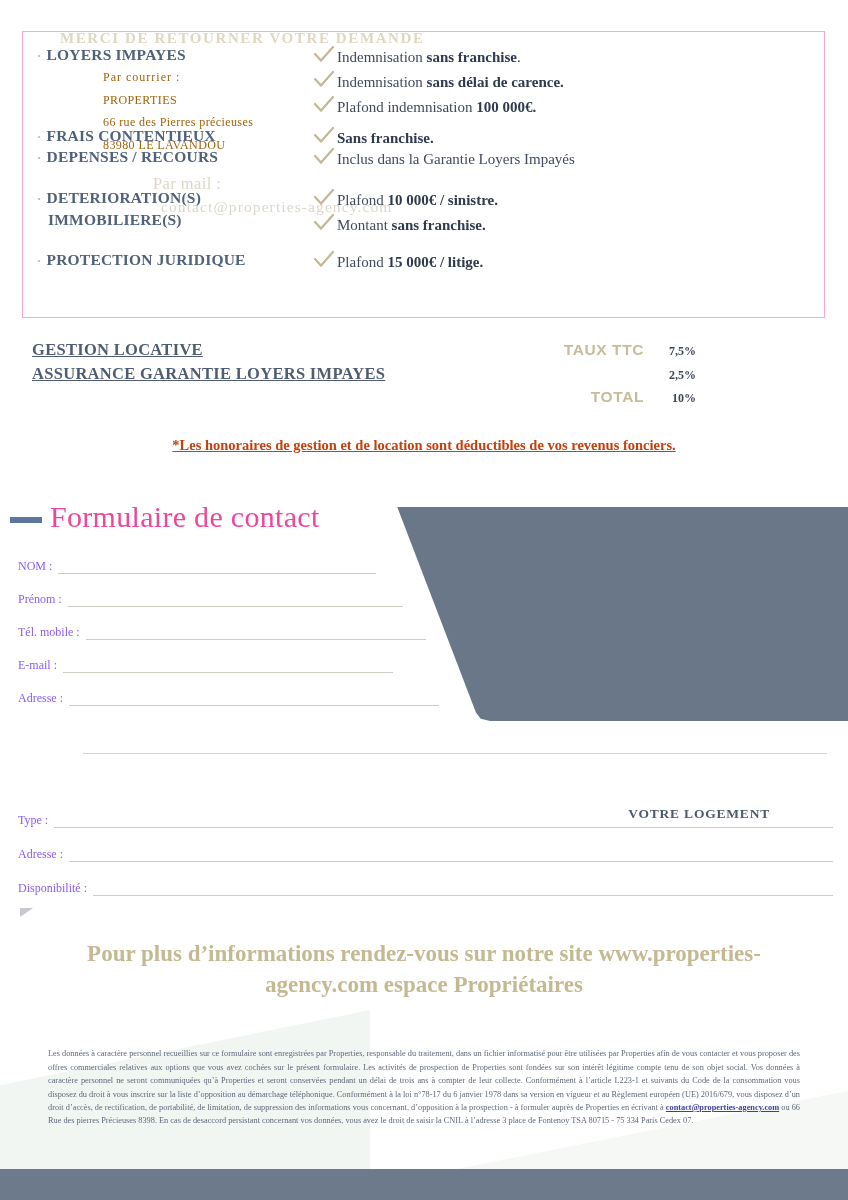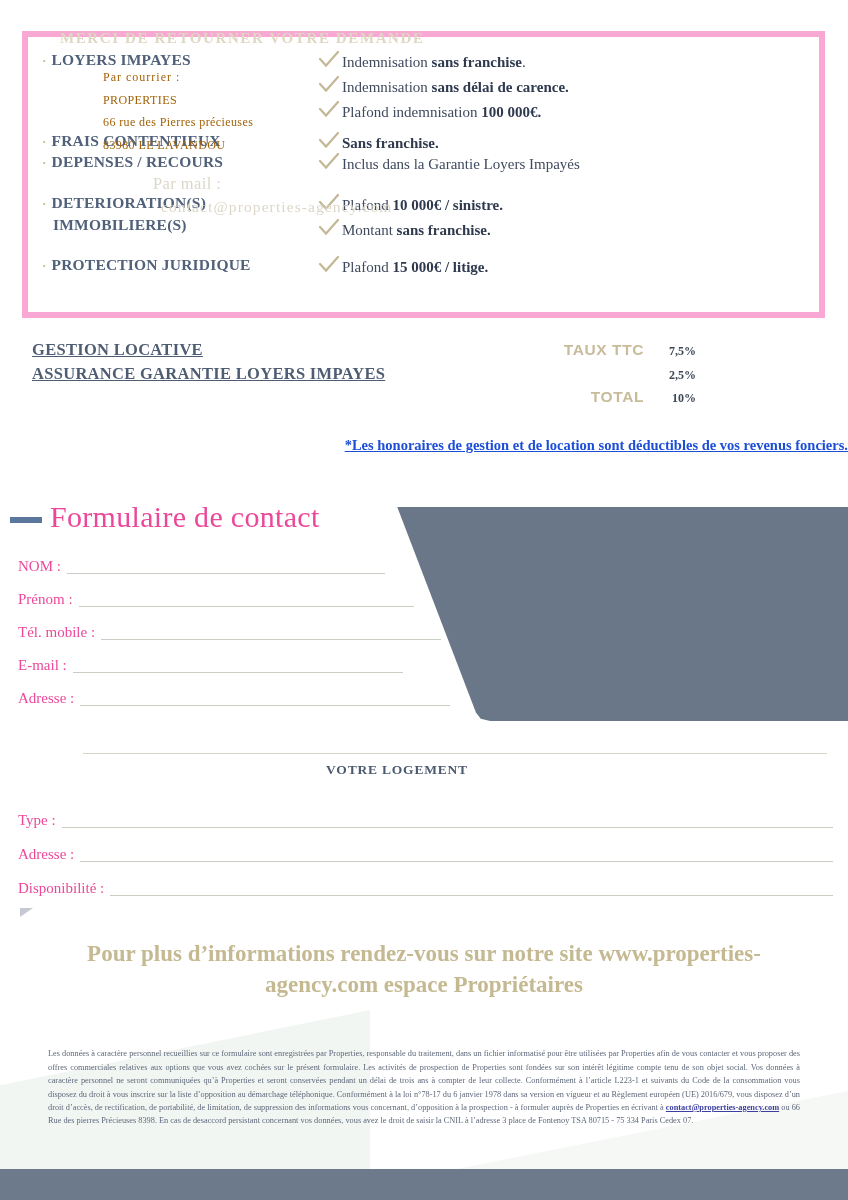--- a/index.html
+++ b/index.html
@@ -42,21 +42,21 @@
     clip-path: polygon(0% 100%, 100% 18%, 100% 100%);
   }
 
   
   .benefits-box {
     position: absolute;
     left: 22px;
     top: 31px;
     width: 803px;
     height: 287px;
-    border: 6px solid #f9a8d4;
+    border: 1px solid #f9a8d4;
     box-sizing: border-box;
     z-index: 2;
   }
   .benefit-row {
     position: absolute;
     display: flex;
     width: 100%;
   }
   .benefit-label {
     width: 290px;
@@ -140,24 +140,24 @@
     font-size: 12px;
     color: #3c4757;
   }
 
   
   .note {
     position: absolute;
     top: 437px;
     left: 0;
     width: 848px;
-    text-align: right;
+    text-align: center;
     font-weight: bold;
     font-size: 14.5px;
-    color: #1d4ed8;
+    color: #c2410c;
     text-decoration: underline;
     z-index: 2;
   }
 
   
   .sec-head {
     position: absolute;
     left: 10px;
     top: 500px;
     display: flex;
@@ -232,22 +232,22 @@
     top: 558px;
     width: 470px;
     z-index: 2;
   }
   .field {
     display: flex;
     align-items: flex-end;
     margin-bottom: 17px;
   }
   .field .fl {
-    font-size: 15px;
-    color: #ec4899;
+    font-size: 12px;
+    color: #8b5cf6;
     white-space: nowrap;
     padding-right: 6px;
     line-height: 16px;
   }
   .field .fline {
     flex: 1;
     border-bottom: 1px solid #cbcdc4;
     height: 15px;
   }
 
@@ -257,30 +257,29 @@
     left: 83px;
     top: 753px;
     width: 744px;
     border-top: 1px solid #d8d4c2;
     z-index: 2;
   }
 
   
   .housing-title {
     position: absolute;
-    top: 762px;
+    top: 806px;
     left: 0;
     width: 770px;
-    text-align: center;
+    text-align: right;
     font-weight: bold;
     font-size: 13.5px;
     color: #4c5a70;
     letter-spacing: .8px;
     z-index: 2;
-    padding-left: 12px;
   }
   .housing-fields {
     position: absolute;
     left: 18px;
     top: 812px;
     width: 815px;
     z-index: 2;
   }
   .housing-fields .field { margin-bottom: 18px; }
 

